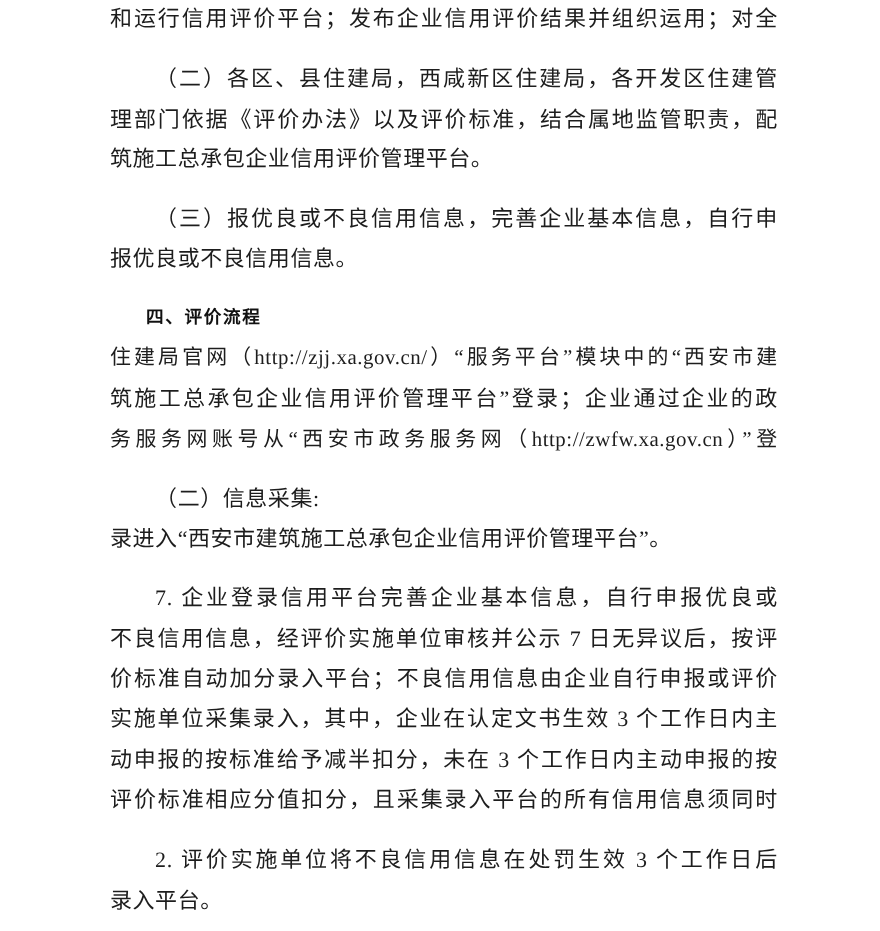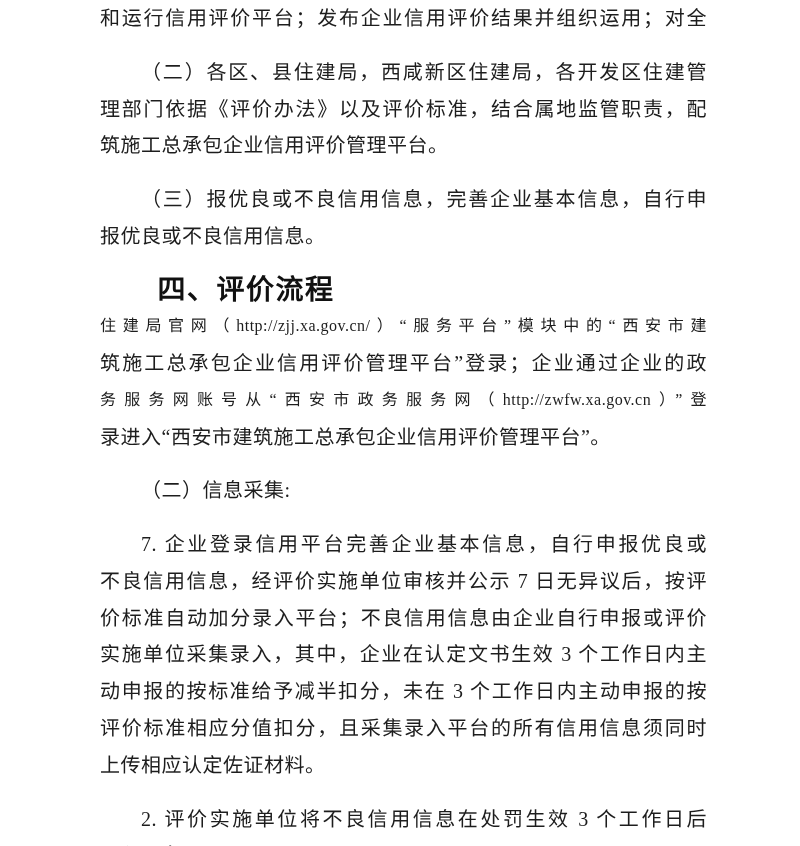--- a/index.html
+++ b/index.html
@@ -33,48 +33,47 @@
   }
   .line.stretch {
     white-space: normal;
     text-align-last: justify;
   }
   .line.indent {
     text-indent: 2.05em;
     margin-top: 17px;
   }
   .line.tight {
-    font-size: 16px;
+    font-size: 19px;
   }
   .line.heading {
-    font-family: Liberation Serif, serif;
+    font-family: Liberation Mono, monospace;
     font-weight: bold;
-    font-size: 28px;
+    font-size: 16px;
     letter-spacing: 1.5px;
     color: #111111;
   }
 </style>
 </head>
 <body>
 
 <div class="page">
   <div class="line stretch">和运行信用评价平台；发布企业信用评价结果并组织运用；对全</div>
   <div class="line indent stretch">（二）各区、县住建局，西咸新区住建局，各开发区住建管</div>
   <div class="line stretch">理部门依据《评价办法》以及评价标准，结合属地监管职责，配</div>
   <div class="line">筑施工总承包企业信用评价管理平台。</div>
   <div class="line indent stretch">（三）报优良或不良信用信息，完善企业基本信息，自行申</div>
   <div class="line">报优良或不良信用信息。</div>
   <div class="line indent heading">四、评价流程</div>
   <div class="line stretch tight">住建局官网（http://zjj.xa.gov.cn/）“服务平台”模块中的“西安市建</div>
   <div class="line stretch">筑施工总承包企业信用评价管理平台”登录；企业通过企业的政</div>
   <div class="line stretch tight">务服务网账号从“西安市政务服务网（http://zwfw.xa.gov.cn）”登</div>
+  <div class="line indent">（二）信息采集:</div>
   <div class="line">录进入“西安市建筑施工总承包企业信用评价管理平台”。</div>
-  <div class="line indent">（二）信息采集:</div>
   <div class="line indent stretch">7. 企业登录信用平台完善企业基本信息，自行申报优良或</div>
   <div class="line stretch">不良信用信息，经评价实施单位审核并公示 7 日无异议后，按评</div>
   <div class="line stretch">价标准自动加分录入平台；不良信用信息由企业自行申报或评价</div>
   <div class="line stretch">实施单位采集录入，其中，企业在认定文书生效 3 个工作日内主</div>
   <div class="line stretch">动申报的按标准给予减半扣分，未在 3 个工作日内主动申报的按</div>
   <div class="line stretch">评价标准相应分值扣分，且采集录入平台的所有信用信息须同时</div>
-  <div class="line">上传相应认定佐证材料。</div>
   <div class="line indent stretch">2. 评价实施单位将不良信用信息在处罚生效 3 个工作日后</div>
   <div class="line">录入平台。</div>
 </div>
 
 </body></html>

